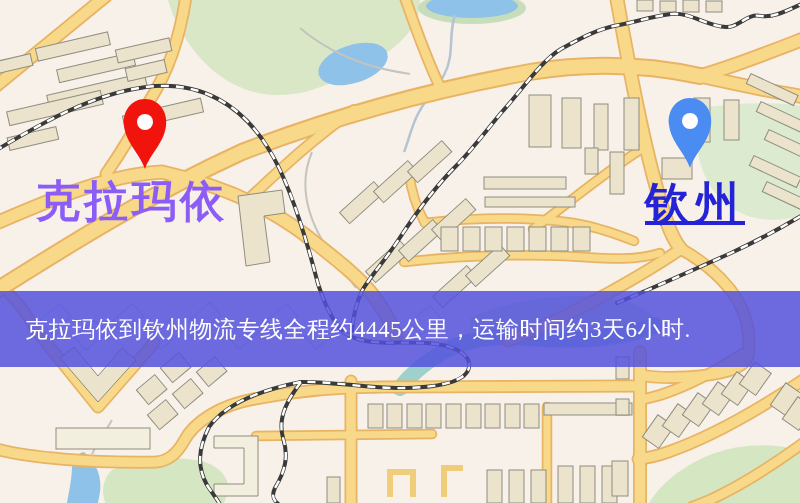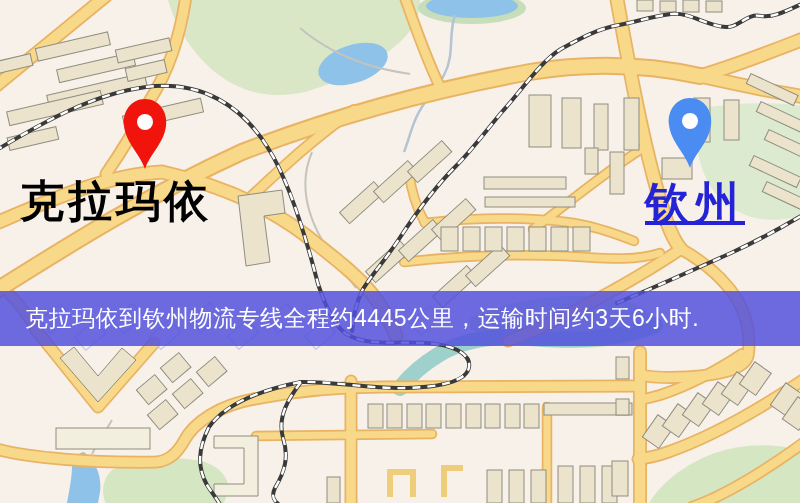--- a/index.html
+++ b/index.html
@@ -18,24 +18,24 @@
   .railbase{fill:none;stroke:#3a3a3a;stroke-width:4;stroke-linecap:round;}
   .raildash{fill:none;stroke:#ffffff;stroke-width:2.4;stroke-dasharray:8 7;stroke-linecap:butt;}
   .bld{fill:#ebe3cb;stroke:#8f8d80;stroke-width:1;}
   .bldlight{fill:#f3efdf;stroke:#8f8d80;stroke-width:1;}
   .ghost{fill:rgba(255,255,255,0.18);stroke:#c9cfe9;stroke-width:1.5;}
   .stream{fill:none;stroke:#c4c4bc;stroke-width:2;}
   .streamblue{fill:none;stroke:#b4c4d0;stroke-width:2.5;}
   
   .pin-label{position:absolute;font-weight:bold;font-size:44px;line-height:1;
              white-space:nowrap;z-index:3;}
-  .origin-label{left:20px;top:179px;color:#000000;letter-spacing:4px;}
+  .origin-label{left:36px;top:179px;color:#8b5cf6;letter-spacing:4px;}
   .dest-label{left:645px;top:181px;color:#2423d6;letter-spacing:6px;font-weight:600;text-decoration:underline;}
-  .banner{position:absolute;left:0;top:291px;width:800px;height:55px;
-          background:rgba(82,80,222,0.84);z-index:2;display:flex;align-items:center;}
+  .banner{position:absolute;left:0;top:291px;width:800px;height:76px;
+          background:rgba(82,80,222,0.84);z-index:2;display:flex;align-items:center;font-family:Liberation Serif, serif;}
   .banner span{color:#ffffff;font-size:23px;padding-left:25px;white-space:nowrap;
                letter-spacing:0.5px;}
 </style>
 </head>
 <body>
 
 <div class="stage">
 
 <svg width="800" height="503" viewBox="0 0 800 503">
   <defs>

